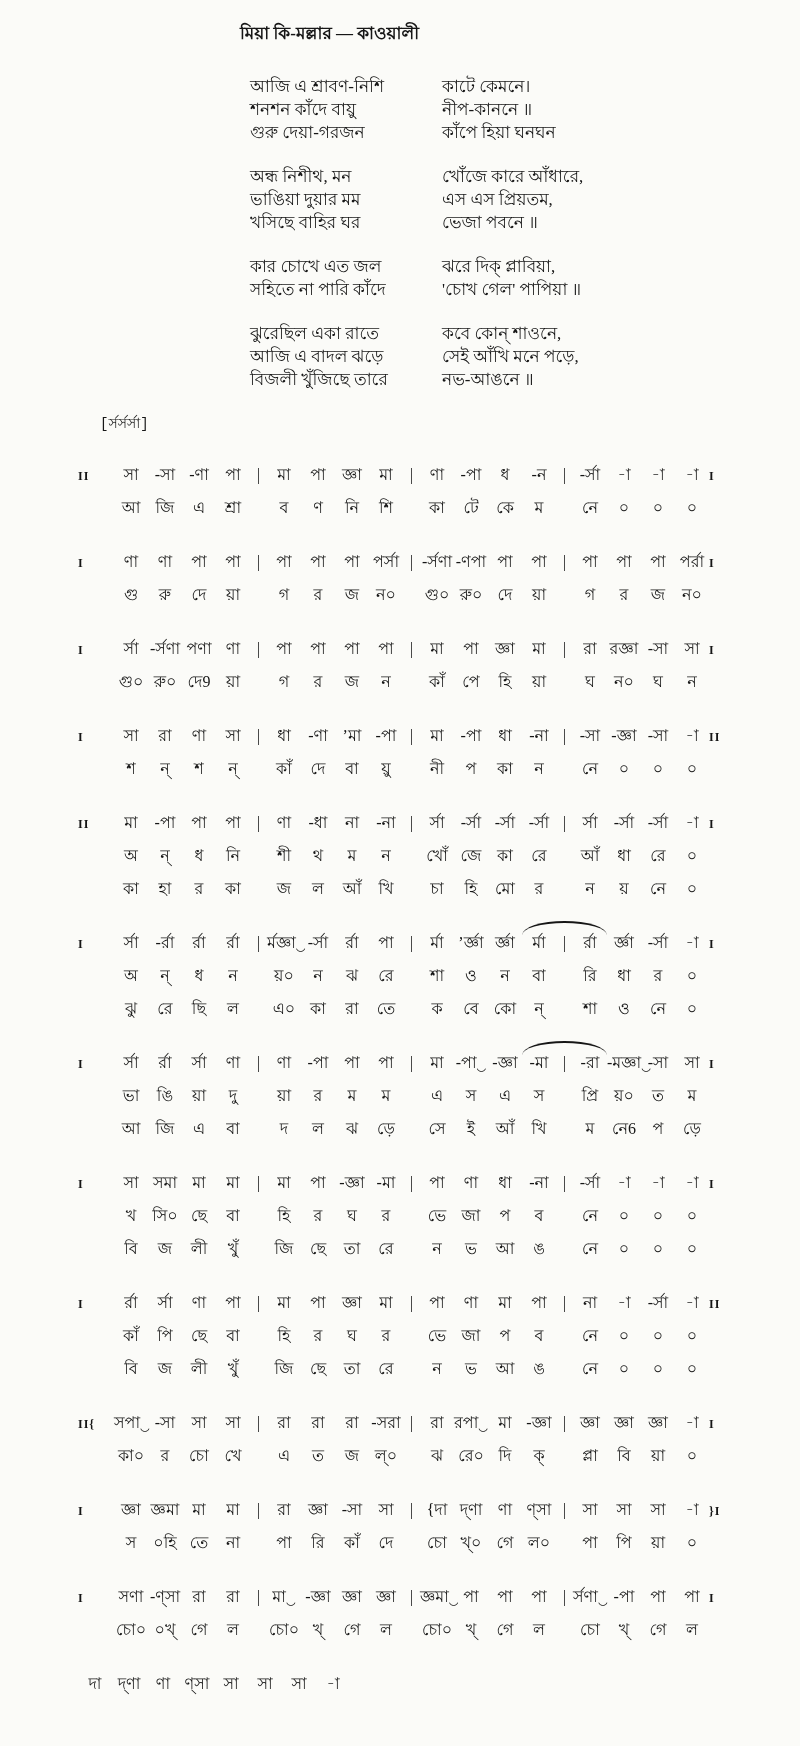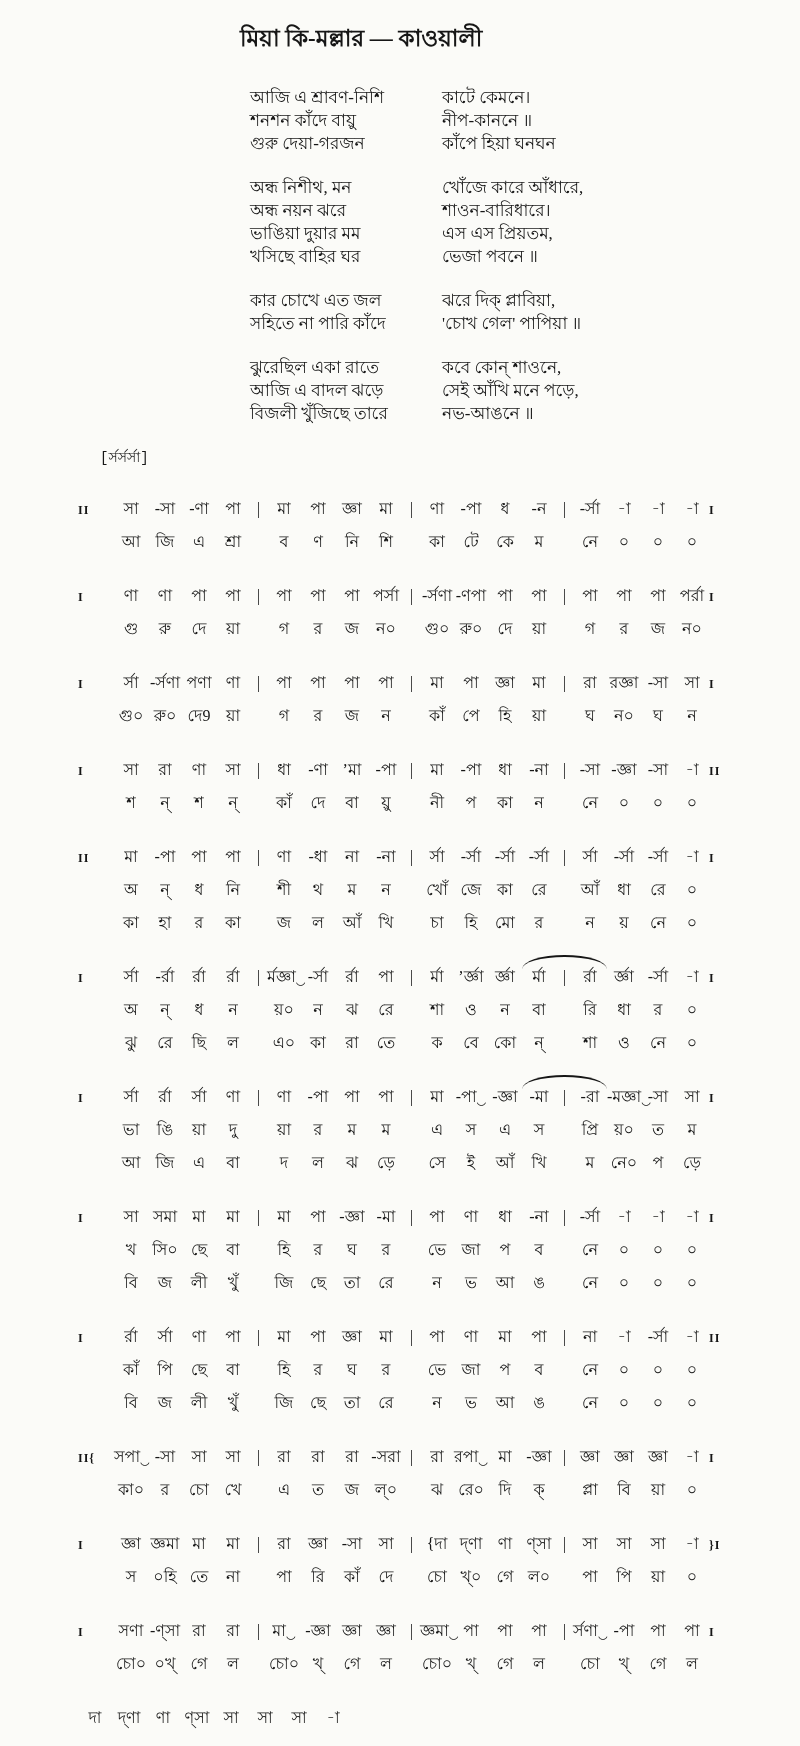--- a/index.html
+++ b/index.html
@@ -1,21 +1,21 @@
 <!DOCTYPE html>
 <html><head>
 <meta charset="utf-8">
 <style>
   html,body{margin:0;padding:0;}
   body{
     width:800px;height:1746px;overflow:hidden;
     background:#fbfbf8;color:#161616;
     font-family:"Liberation Serif","DejaVu Serif",serif;
   }
-  .title{padding:20px 0 0 240px;font-size:23px;font-weight:bold;}
+  .title{padding:20px 0 0 240px;font-size:17px;font-weight:bold;}
   #stanzas{margin:27px 8px 0 250px;}
   .stanza{margin-bottom:21px;}
   .verse-row{display:flex;font-size:17px;line-height:23px;}
   .v-left{width:192px;flex:none;}
   .v-right{flex:none;}
   .notation-label{margin:20px 0 0 100px;font-size:14px;font-family:Liberation Mono, monospace;}
   #notation{margin:26px 0 0 78px;}
   .nline{margin-bottom:27px;}
   .nrow{display:flex;position:relative;align-items:baseline;}
   .notation-row{font-size:16px;}
@@ -48,24 +48,20 @@
         <span class="v-left">গুরু দেয়া-গরজন</span>
         <span class="v-right">কাঁপে হিয়া ঘনঘন</span>
       </div>
     </div>
     <div class="stanza">
       <div class="verse-row">
         <span class="v-left">অন্ধ নিশীথ, মন</span>
         <span class="v-right">খোঁজে কারে আঁধারে,</span>
       </div>
       <div class="verse-row">
-        <span class="v-left">অন্ধ নয়ন ঝরে</span>
-        <span class="v-right">শাওন-বারিধারে।</span>
-      </div>
-      <div class="verse-row">
         <span class="v-left">ভাঙিয়া দুয়ার মম</span>
         <span class="v-right">এস এস প্রিয়তম,</span>
       </div>
       <div class="verse-row">
         <span class="v-left">খসিছে বাহির ঘর</span>
         <span class="v-right">ভেজা পবনে ॥</span>
       </div>
     </div>
     <div class="stanza">
       <div class="verse-row">
@@ -616,21 +612,21 @@
         <span class="sep"></span>
         <span class="measure">
           <span class="ncell lyr">সে</span>
           <span class="ncell lyr">ই</span>
           <span class="ncell lyr">আঁ</span>
           <span class="ncell lyr">খি</span>
         </span>
         <span class="sep"></span>
         <span class="measure">
           <span class="ncell lyr">ম</span>
-          <span class="ncell lyr">নে০</span>
+          <span class="ncell lyr">নে6</span>
           <span class="ncell lyr">প</span>
           <span class="ncell lyr">ড়ে</span>
         </span>
       </div>
     </div>
     <div class="nline">
       <div class="nrow notation-row">
         <span class="bar">I</span>
         <span class="measure">
           <span class="ncell">সা</span>

